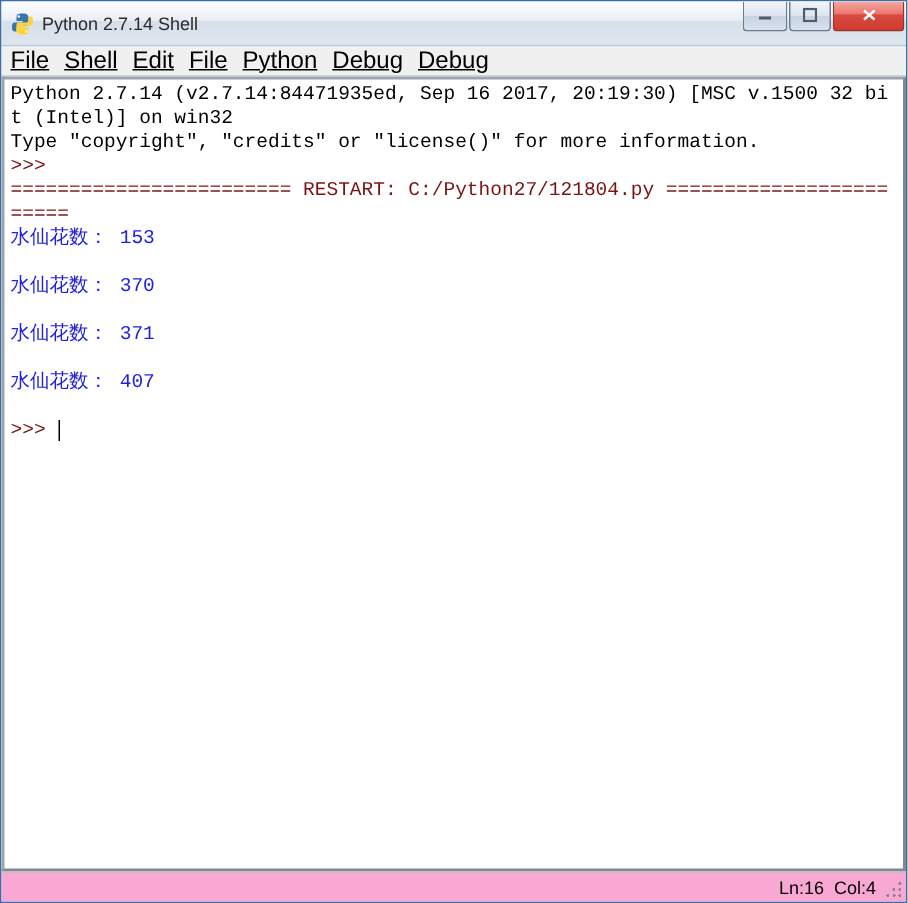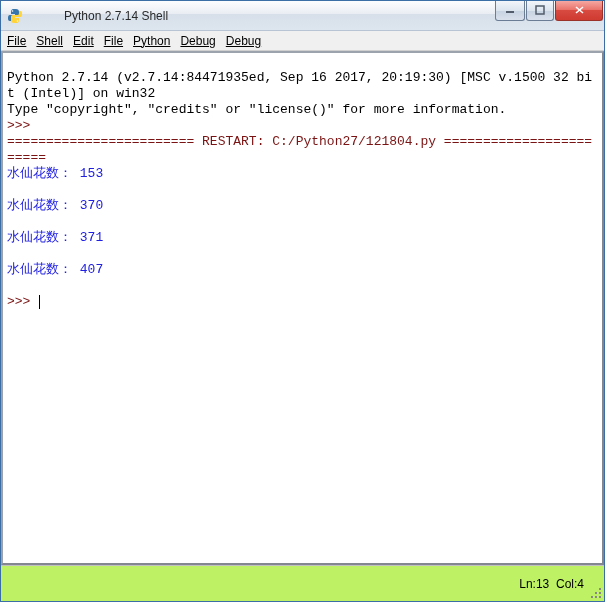--- a/index.html
+++ b/index.html
@@ -33,21 +33,20 @@
   .titlebar-icon {
     width: 16px;
     height: 16px;
     margin-right: 5px;
     flex-shrink: 0;
   }
   .titlebar-title {
     flex: 1;
     color: #2a2a2a;
     font-size: 12px;
-    margin-left: 36px;
   }
   .win-buttons {
     display: flex;
     height: 20px;
     margin-right: 1px;
     margin-top: -10px;
   }
   .win-btn {
     width: 30px;
     height: 20px;
@@ -71,60 +70,60 @@
   }
   .win-btn svg { display: block; }
   .menubar {
     height: 20px;
     background: #f0f0f0;
     border-bottom: 1px solid #d0d0d0;
     display: flex;
     align-items: center;
     padding: 0 6px;
     gap: 10px;
-    font-size: 12px;
+    font-size: 16px;
   }
   .menu-item {
     color: #000;
     cursor: default;
   }
   .menu-item .ul { text-decoration: underline; }
   .content-wrap {
     flex: 1;
     border: 2px solid #828790;
     border-top-color: #9ca3ad;
     border-left-color: #9ca3ad;
     margin: 0;
     background: #fff;
     overflow: hidden;
     position: relative;
   }
   .shell-text {
     font-family: "NSimSun","SimSun","Courier New", monospace;
     font-size: 13px;
     line-height: 16px;
-    padding: 17px 4px;
+    padding: 2px 4px;
     white-space: pre-wrap;
     word-break: break-all;
     color: #000;
   }
   .prompt { color: #7a1313; }
   .output-blue { color: #2020e0; }
   .cursor {
     display: inline-block;
     width: 1px;
     height: 14px;
     background: #000;
     vertical-align: text-bottom;
     margin-left: 1px;
   }
   .statusbar {
-    height: 36px;
+    height: 20px;
     border-top: 1px solid #c0c0c0;
-    background: #bef264;
+    background: #f9a8d4;
     display: flex;
     justify-content: flex-end;
     align-items: center;
     padding-right: 20px;
     font-size: 12px;
     color: #000;
     position: relative;
   }
   .grip {
     position: absolute;
@@ -202,17 +201,17 @@
 <span class="output-blue">水仙花数： 370</span>
 
 <span class="output-blue">水仙花数： 371</span>
 
 <span class="output-blue">水仙花数： 407</span>
 
 <span class="prompt">&gt;&gt;&gt; </span><span class="cursor"></span></div>
   </div>
 
   <div class="statusbar">
-    <span>Ln: </span><span>13</span>&nbsp;&nbsp;<span>Col: </span><span>4</span>
+    <span>Ln: </span><span>16</span>&nbsp;&nbsp;<span>Col: </span><span>4</span>
     <div class="grip"></div>
   </div>
 
 </div>
 
 </body></html>

